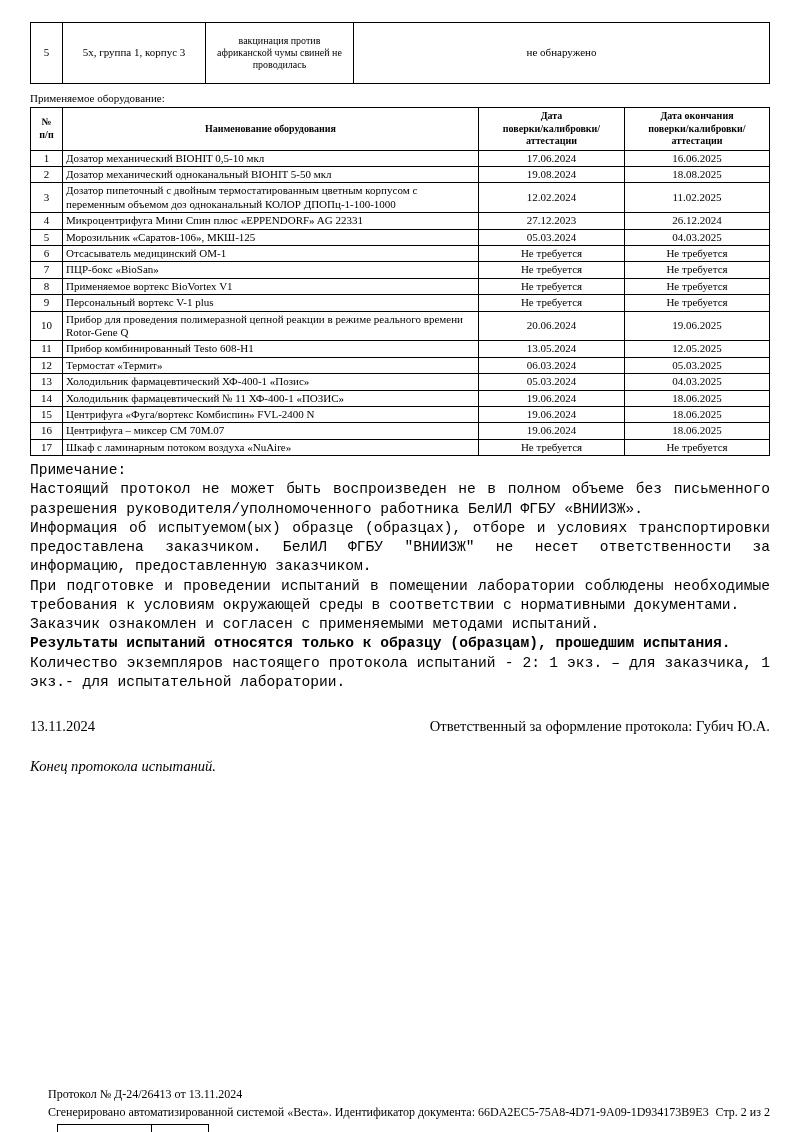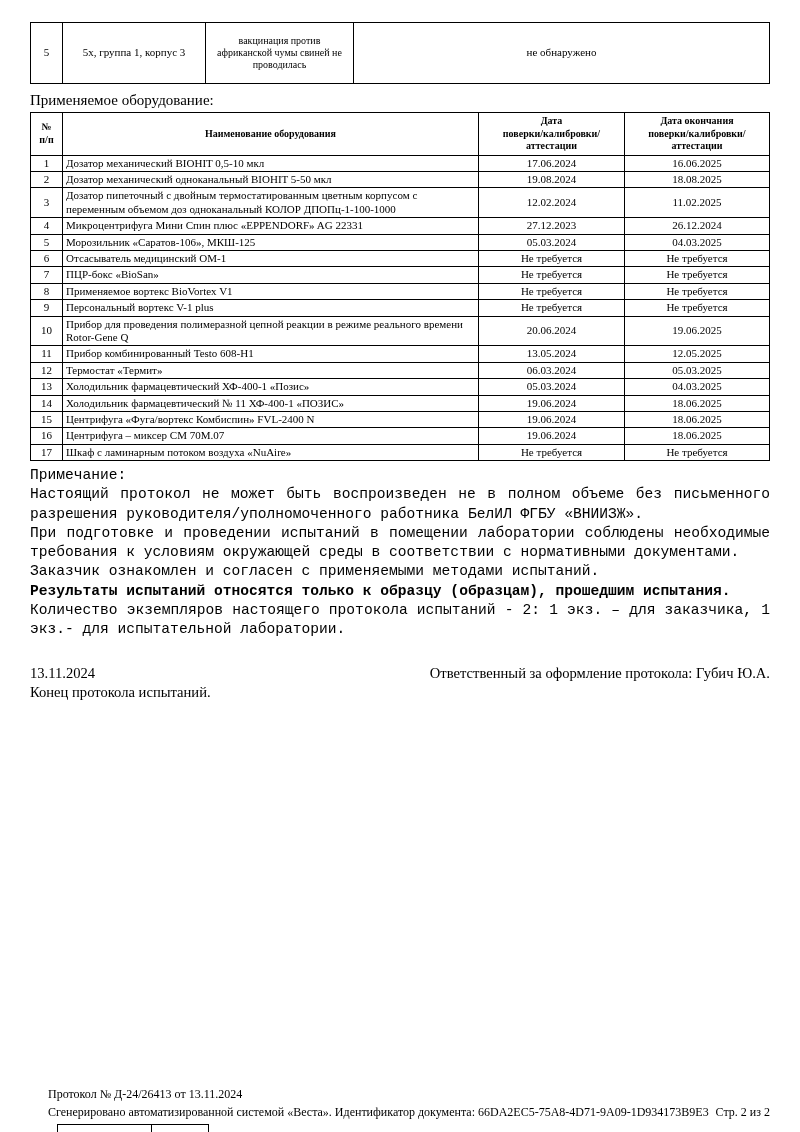--- a/index.html
+++ b/index.html
@@ -21,21 +21,21 @@
   
   .frag-table td {
     font-size: 11px;
     text-align: center;
     vertical-align: middle;
     padding: 12px 4px;
     line-height: 1.2;
   }
   .frag-table .vacc { font-size: 10px; }
 
-  .eq-heading { font-size: 15px; margin: 8px 0 3px 0; }
+  .eq-heading { font-size: 11px; margin: 8px 0 3px 0; }
 
   .eq-table th {
     font-size: 10px;
     font-weight: bold;
     text-align: center;
     vertical-align: middle;
     padding: 2px 2px;
     line-height: 1.25;
     white-space: pre-line;
   }
@@ -48,21 +48,21 @@
   }
   .eq-table td.center { text-align: center; }
 
   .notes { margin-top: 5px; font-size: 14.6px; line-height: 1.32; }
   .notes p { margin: 0; text-align: justify; font-family: Liberation Mono, monospace; }
   .notes p.heading { text-align: left; }
   .notes p.bold { font-weight: bold; }
 
   .signoff { margin-top: 26px; font-size: 14.6px; }
   .signoff-row { display: flex; justify-content: space-between; }
-  .signoff .end-line { margin-top: 2px; }
+  .signoff .end-line { margin-top: 23px; font-style: italic; }
 
   .footer {
     position: absolute;
     left: 48px;
     right: 30px;
     bottom: 12px;
     font-size: 12px;
   }
   .footer-row { display: flex; justify-content: space-between; margin-top: 3px; }
 
@@ -244,20 +244,21 @@
             <td>Шкаф с ламинарным потоком воздуха «NuAire»</td>
             <td class="center">Не требуется</td>
             <td class="center">Не требуется</td>
           </tr>
         </tbody>
     </table>
 
     <div class="notes">
       <p class="heading">Примечание:</p>
       <p>Настоящий протокол не может быть воспроизведен не в полном объеме без письменного разрешения руководителя/уполномоченного работника БелИЛ ФГБУ «ВНИИЗЖ».</p>
+      <p>Информация об испытуемом(ых) образце (образцах), отборе и условиях транспортировки предоставлена заказчиком. БелИЛ ФГБУ "ВНИИЗЖ" не несет ответственности за информацию, предоставленную заказчиком.</p>
       <p>При подготовке и проведении испытаний в помещении лаборатории соблюдены необходимые требования к условиям окружающей среды в соответствии с нормативными документами.</p>
       <p>Заказчик ознакомлен и согласен с применяемыми методами испытаний.</p>
       <p class="bold">Результаты испытаний относятся только к образцу (образцам), прошедшим испытания.</p>
       <p>Количество экземпляров настоящего протокола испытаний - 2: 1 экз. – для заказчика, 1 экз.- для испытательной лаборатории.</p>
     </div>
 
     <div class="signoff">
       <div class="signoff-row">
         <span>13.11.2024</span>
         <span>Ответственный за оформление протокола: Губич Ю.А.</span>

